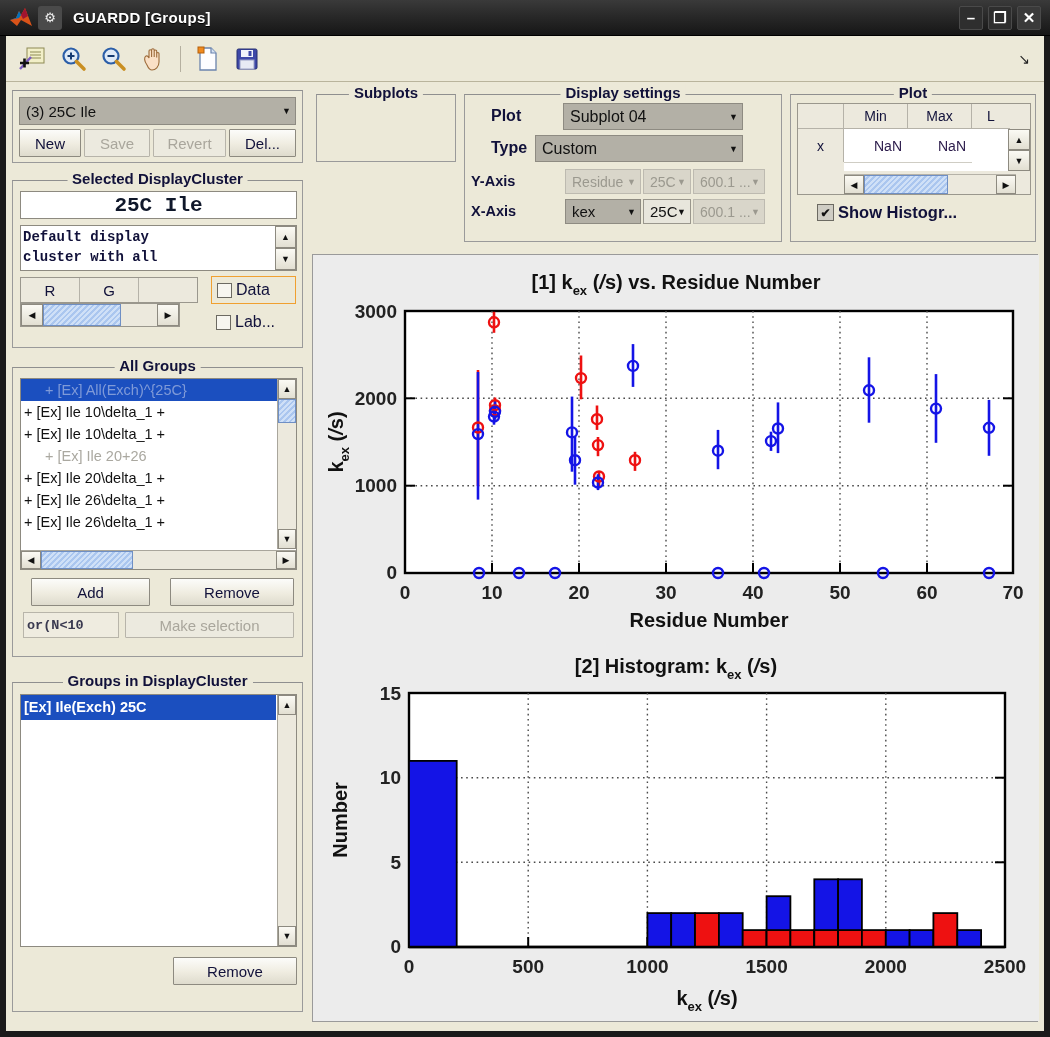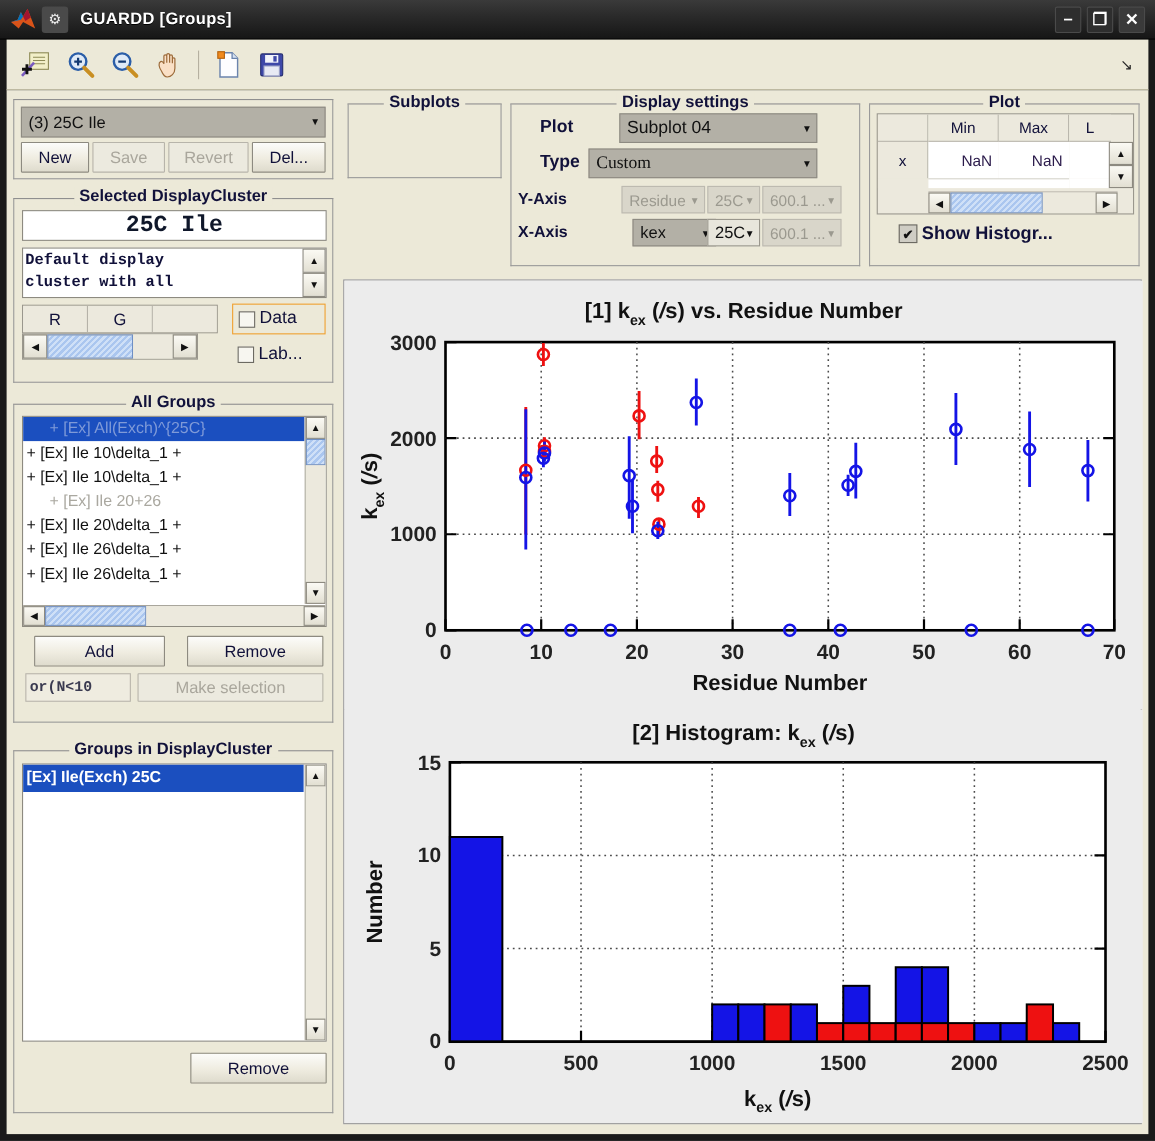--- a/index.html
+++ b/index.html
@@ -331,41 +331,41 @@
     <div class="grp center" style="left:458px; top:12px; width:318px; height:148px;">
       <div class="grp-title">Display settings</div>
 
       <div class="mlabel" style="position:absolute; left:26px; top:12px; font-size:16px;">Plot</div>
       <div class="combo" style="position:absolute; left:98px; top:8px; width:180px; height:27px; font-size:16px;">
         <span class="cv">Subplot 04</span>
         <span class="carrow">▼</span>
       </div>
 
       <div class="mlabel" style="position:absolute; left:26px; top:44px; font-size:16px;">Type</div>
-      <div class="combo" style="position:absolute; left:70px; top:40px; width:208px; height:27px; font-size:16px;font-family:Liberation Serif, serif;">
+      <div class="combo" style="position:absolute; left:70px; top:40px; width:208px; height:27px; font-size:16px;">
         <span class="cv">Custom</span>
         <span class="carrow">▼</span>
       </div>
 
       <div class="mlabel" style="position:absolute; left:6px; top:78px;">Y-Axis</div>
       <div class="combo disabled" style="position:absolute; left:100px; top:74px; width:76px; height:25px; font-size:14px;">
         <span class="cv">Residue</span>
         <span class="carrow">▼</span>
       </div>
       <div class="combo disabled" style="position:absolute; left:178px; top:74px; width:48px; height:25px; font-size:14px;">
         <span class="cv">25C</span>
         <span class="carrow">▼</span>
       </div>
       <div class="combo disabled" style="position:absolute; left:228px; top:74px; width:72px; height:25px; font-size:14px;">
         <span class="cv">600.1 ...</span>
         <span class="carrow">▼</span>
       </div>
 
       <div class="mlabel" style="position:absolute; left:6px; top:108px;">X-Axis</div>
-      <div class="combo" style="position:absolute; left:110px; top:104px; width:76px; height:25px; font-size:15px;">
+      <div class="combo" style="position:absolute; left:100px; top:104px; width:76px; height:25px; font-size:15px;">
         <span class="cv">kex</span>
         <span class="carrow">▼</span>
       </div>
       <div class="combo light" style="position:absolute; left:178px; top:104px; width:48px; height:25px; font-size:15px;">
         <span class="cv">25C</span>
         <span class="carrow">▼</span>
       </div>
       <div class="combo disabled" style="position:absolute; left:228px; top:104px; width:72px; height:25px; font-size:14px;">
         <span class="cv">600.1 ...</span>
         <span class="carrow">▼</span>

